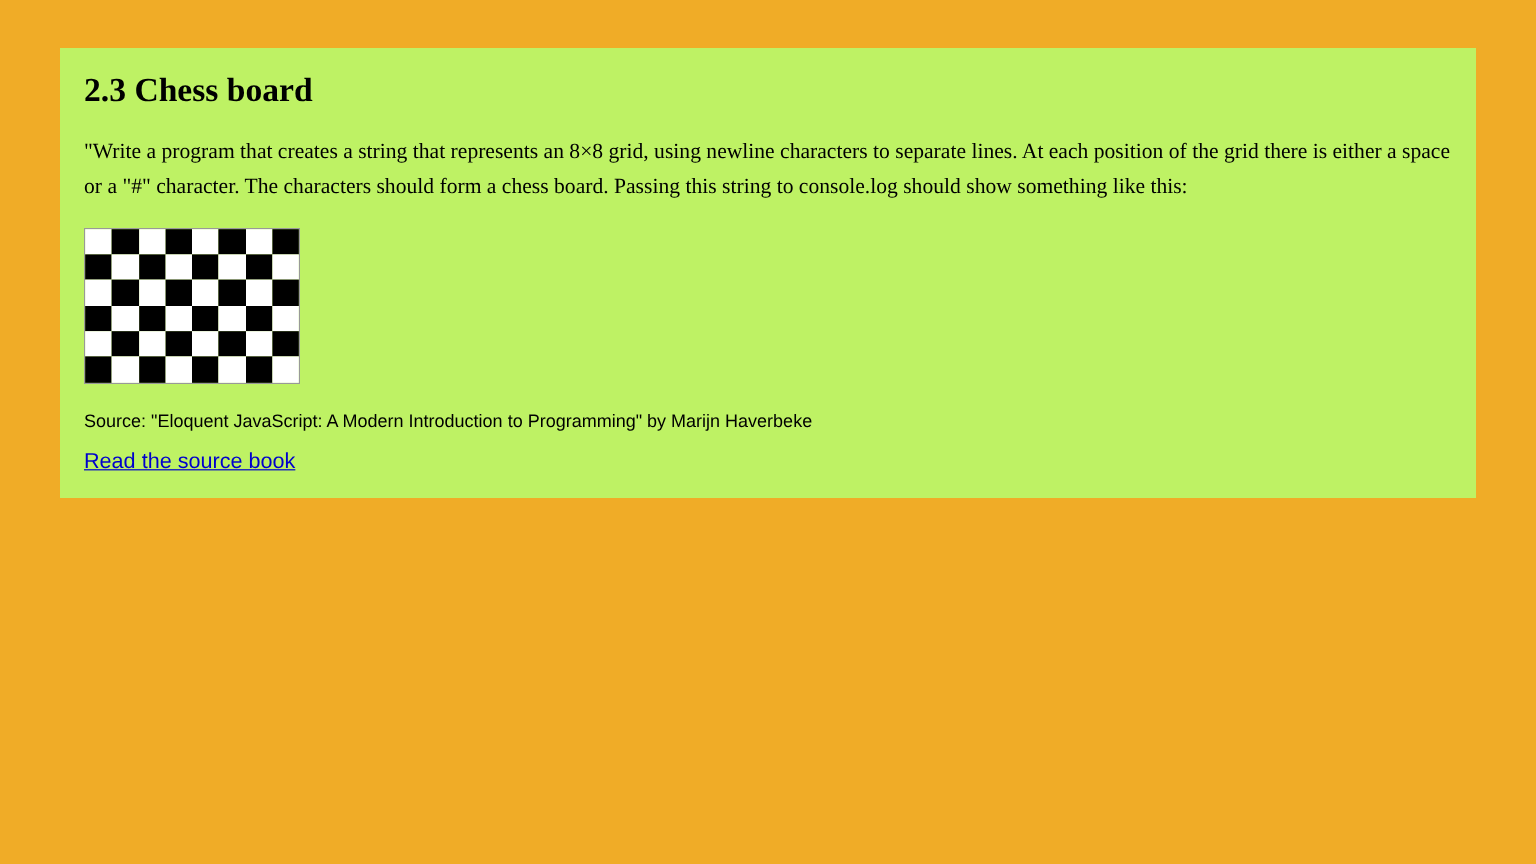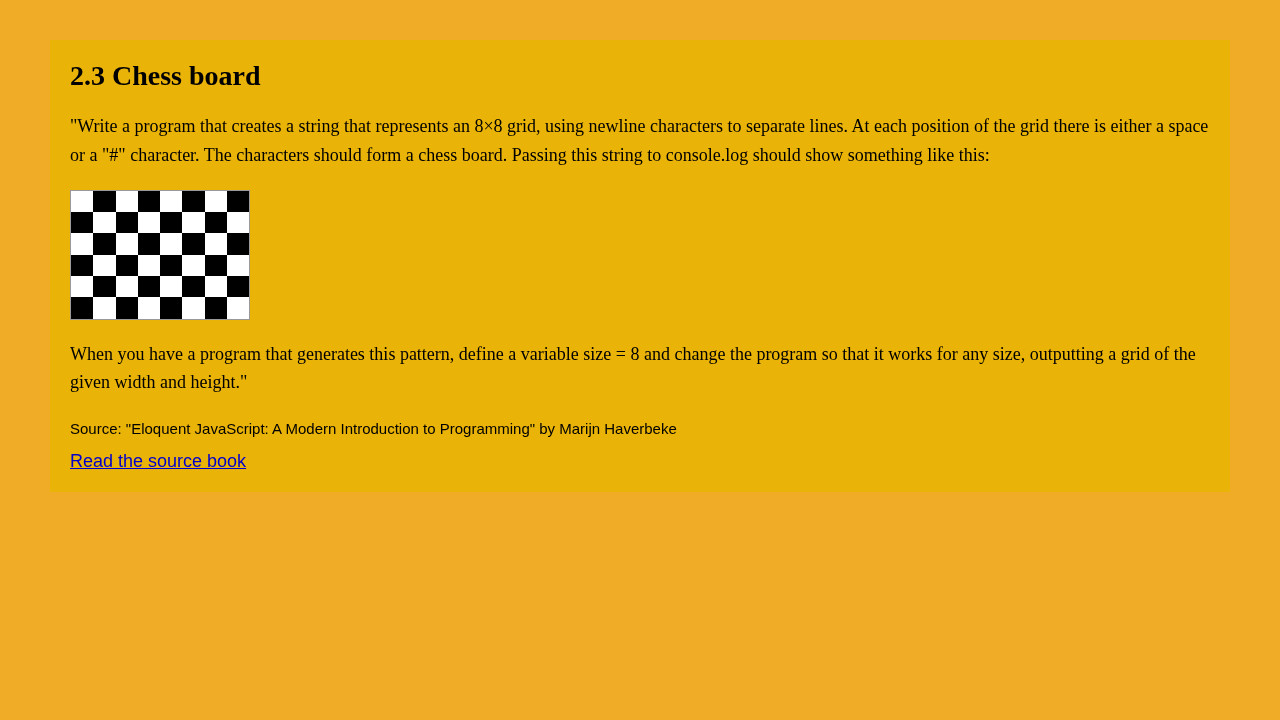--- a/index.html
+++ b/index.html
@@ -9,21 +9,21 @@
     }
 
     body {
       background-color: #f0ac27;
       min-height: 720px;
       padding: 40px 50px;
       font-family: Georgia, serif;
     }
 
     .card {
-      background-color: #eab308;
+      background-color: #bef264;
       padding: 20px;
       max-width: 1180px;
       margin: 0 auto;
     }
 
     .card-title {
       font-size: 28px;
       font-weight: bold;
       margin-bottom: 20px;
       font-family: Georgia, serif;
@@ -134,20 +134,17 @@
         <div class="chess-cell"></div>
         <div class="chess-cell dark"></div>
         <div class="chess-cell"></div>
         <div class="chess-cell dark"></div>
         <div class="chess-cell"></div>
         <div class="chess-cell dark"></div>
         <div class="chess-cell"></div>
       </div>
   </div>
 
-  <p class="card-extra">
-    When you have a program that generates this pattern, define a variable size = 8 <span>and</span> change the program so that it works for any size, outputting a grid of the given width and height."
-  </p>
 
   <p class="source-text">Source: "Eloquent JavaScript: A Modern Introduction to Programming" by Marijn Haverbeke</p>
 
   <a class="source-link" href="#">Read the source book</a>
 </div>
 
 </body></html>

